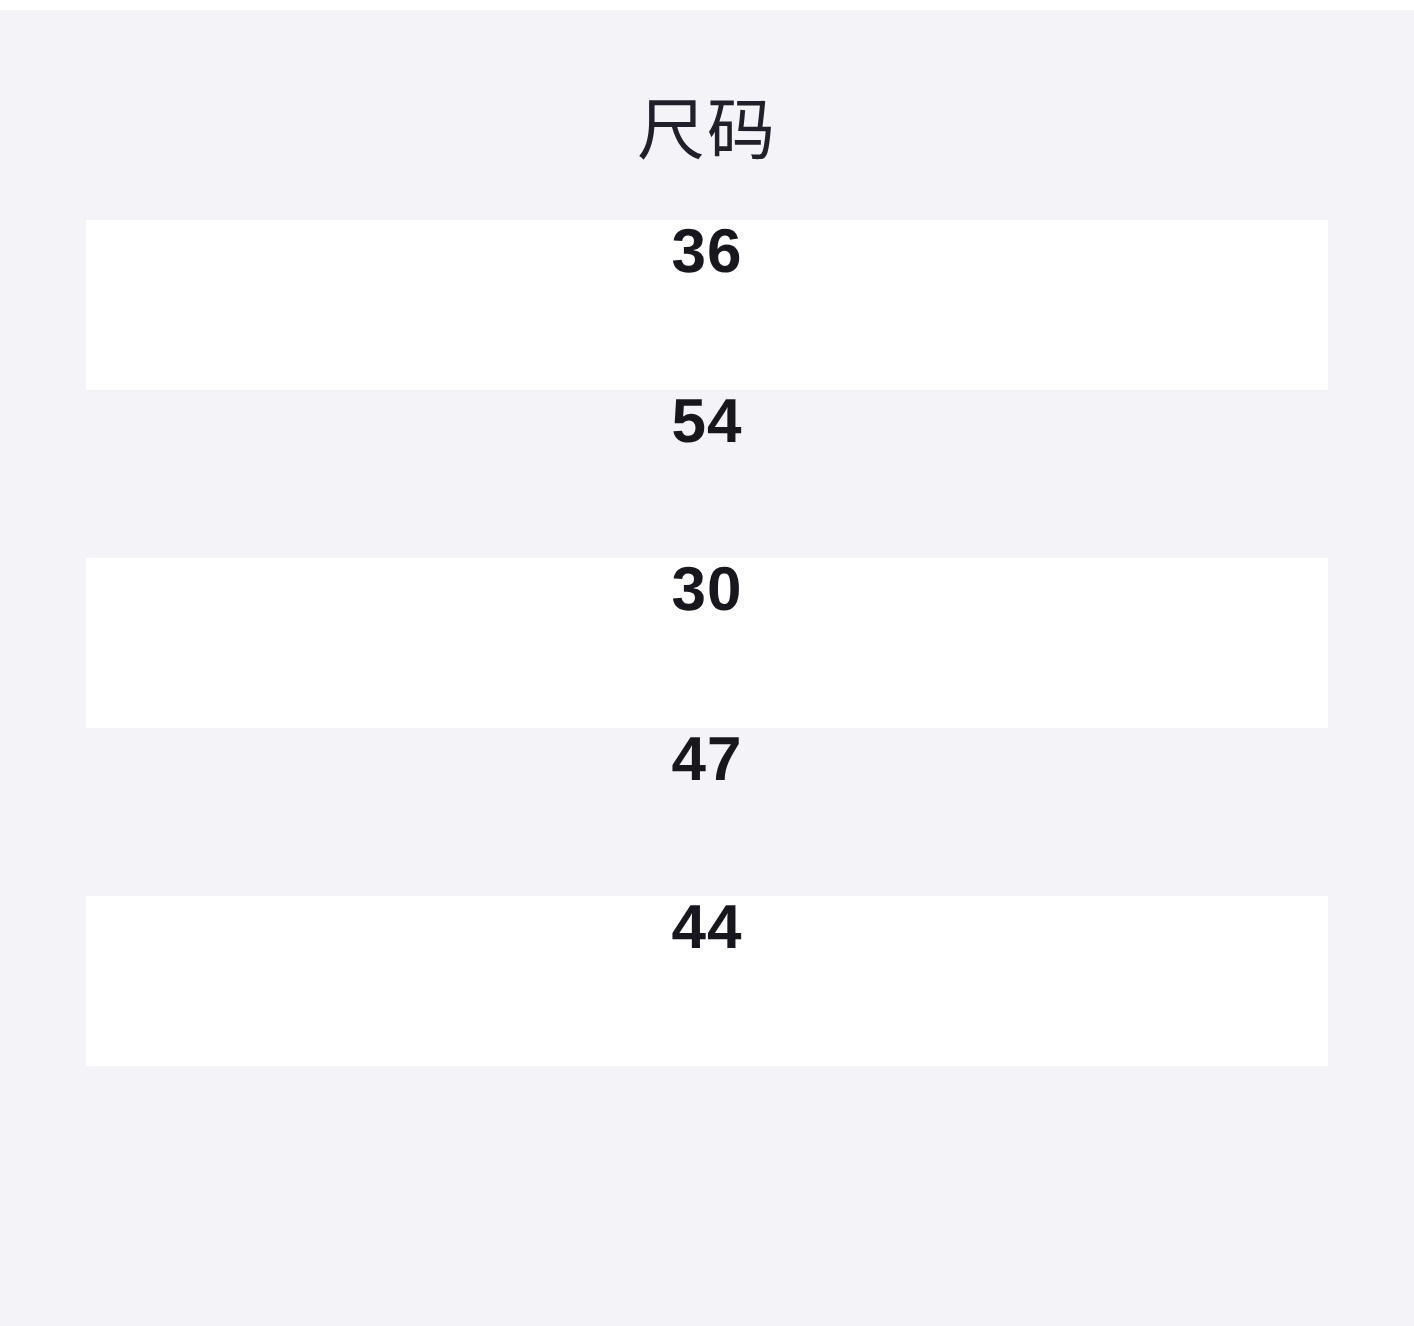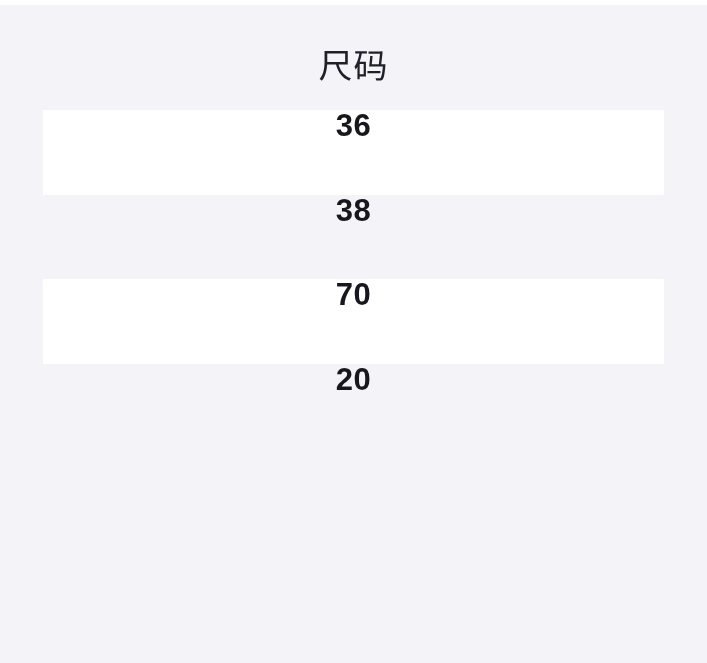--- a/index.html
+++ b/index.html
@@ -113,29 +113,32 @@
 
       <div class="chart-title">尺码</div>
 
       <div class="rows">
 
         <div class="size-row odd">
           <span class="size-value">36</span>
         </div>
 
         <div class="size-row even">
-          <span class="size-value">38</span>
+          <span class="size-value">54</span>
         </div>
 
         <div class="size-row odd">
-          <span class="size-value">70</span>
+          <span class="size-value">30</span>
         </div>
 
         <div class="size-row even">
-          <span class="size-value">20</span>
+          <span class="size-value">47</span>
         </div>
 
+        <div class="size-row odd">
+          <span class="size-value">44</span>
+        </div>
 
 
       </div>
     </div>
   </div>
 </div>
 
 </body></html>

